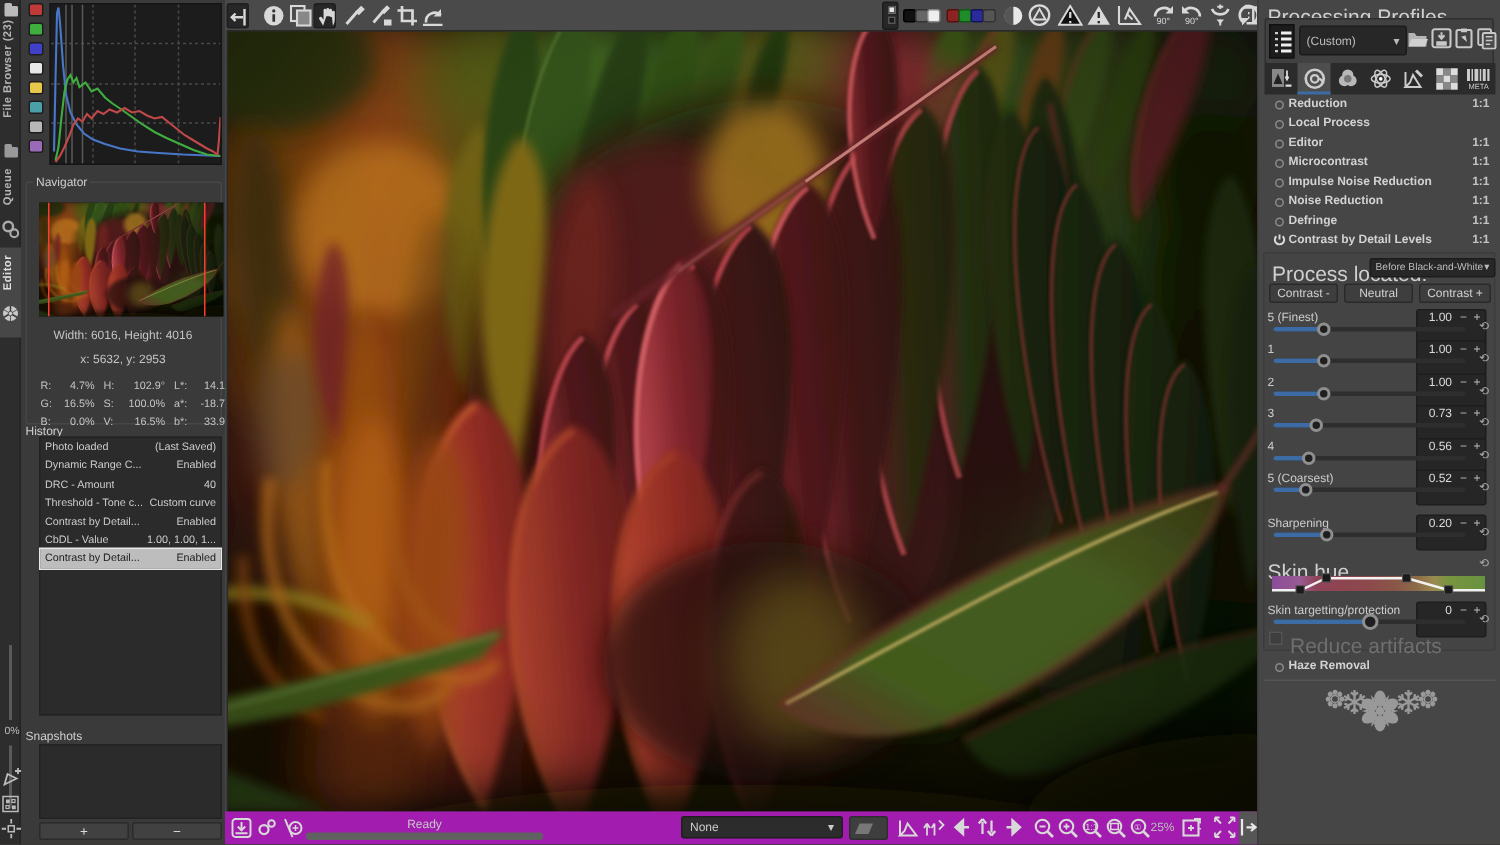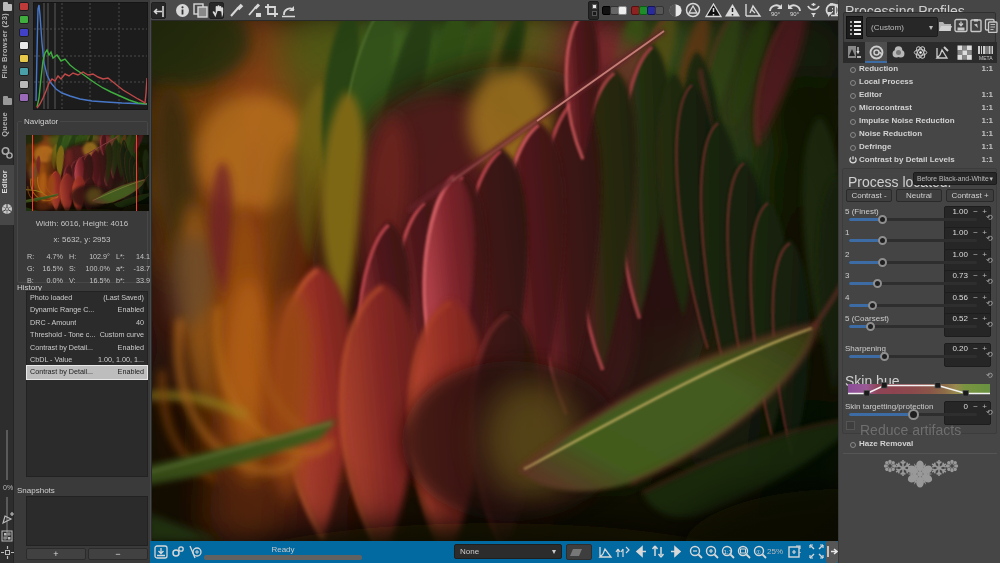--- a/index.html
+++ b/index.html
@@ -23,21 +23,21 @@
 .ngrow span{display:inline-block}.ngrow .n{text-align:right}
 #histlist{left:12px;top:291px;width:122px;height:186px;background:#2b2b2b;border:1px solid #222}
 .hrow{position:relative;height:12.4px;line-height:12.4px;font-size:7.2px;color:#cccccc;padding:0 3px;white-space:nowrap;overflow:hidden}
 .hrow span:first-child{display:inline-block;max-width:70px;overflow:hidden}
 .hrow .r{position:absolute;right:3px;top:0}
 .hrow.sel{background:#bdbdbd;color:#1b1b1b;outline:1px solid #e8e8e8}
 #snaplist{left:12px;top:496px;width:122px;height:50px;background:#2b2b2b;border:1px solid #222}
 .snapbtn{position:absolute;top:548px;height:12px;background:#414141;border:1px solid #2b2b2b;border-radius:2px;color:#ddd;text-align:center;line-height:11px;font-size:9px}
 
 #ttool{left:150px;top:0;width:688px;height:21px;background:#4a4a4a}
-#btool{left:150px;top:541px;width:688px;height:22px;background:#0369a1}
+#btool{left:150px;top:541px;width:688px;height:22px;background:#a21caf}
 .tbtn{position:absolute;top:2px;height:17px;border-radius:2px}
 .pressed{background:#272727;border:1px solid #1f1f1f}
 
 #img{left:152px;top:21px;width:686px;height:520px;background:#17100a;outline:1px solid #2a2a2a}
 
 #rpanel{left:838px;top:0;width:162px;height:563px;background:#464646;border-left:1px solid #3a3a3a}
 .rlabel{position:absolute;font-size:14px;color:#cfcfcf}
 .toolrow{position:absolute;left:843px;width:153px;height:13px;font-size:8px;font-weight:bold;color:#d2d2d2}
 .toolrow .oneone{position:absolute;right:3px;font-weight:bold;color:#c2c2c2}
 .toolrow .circ{position:absolute;left:7px;top:2.5px;width:6px;height:6px;border:1px solid #8a8a8a;border-radius:50%}

